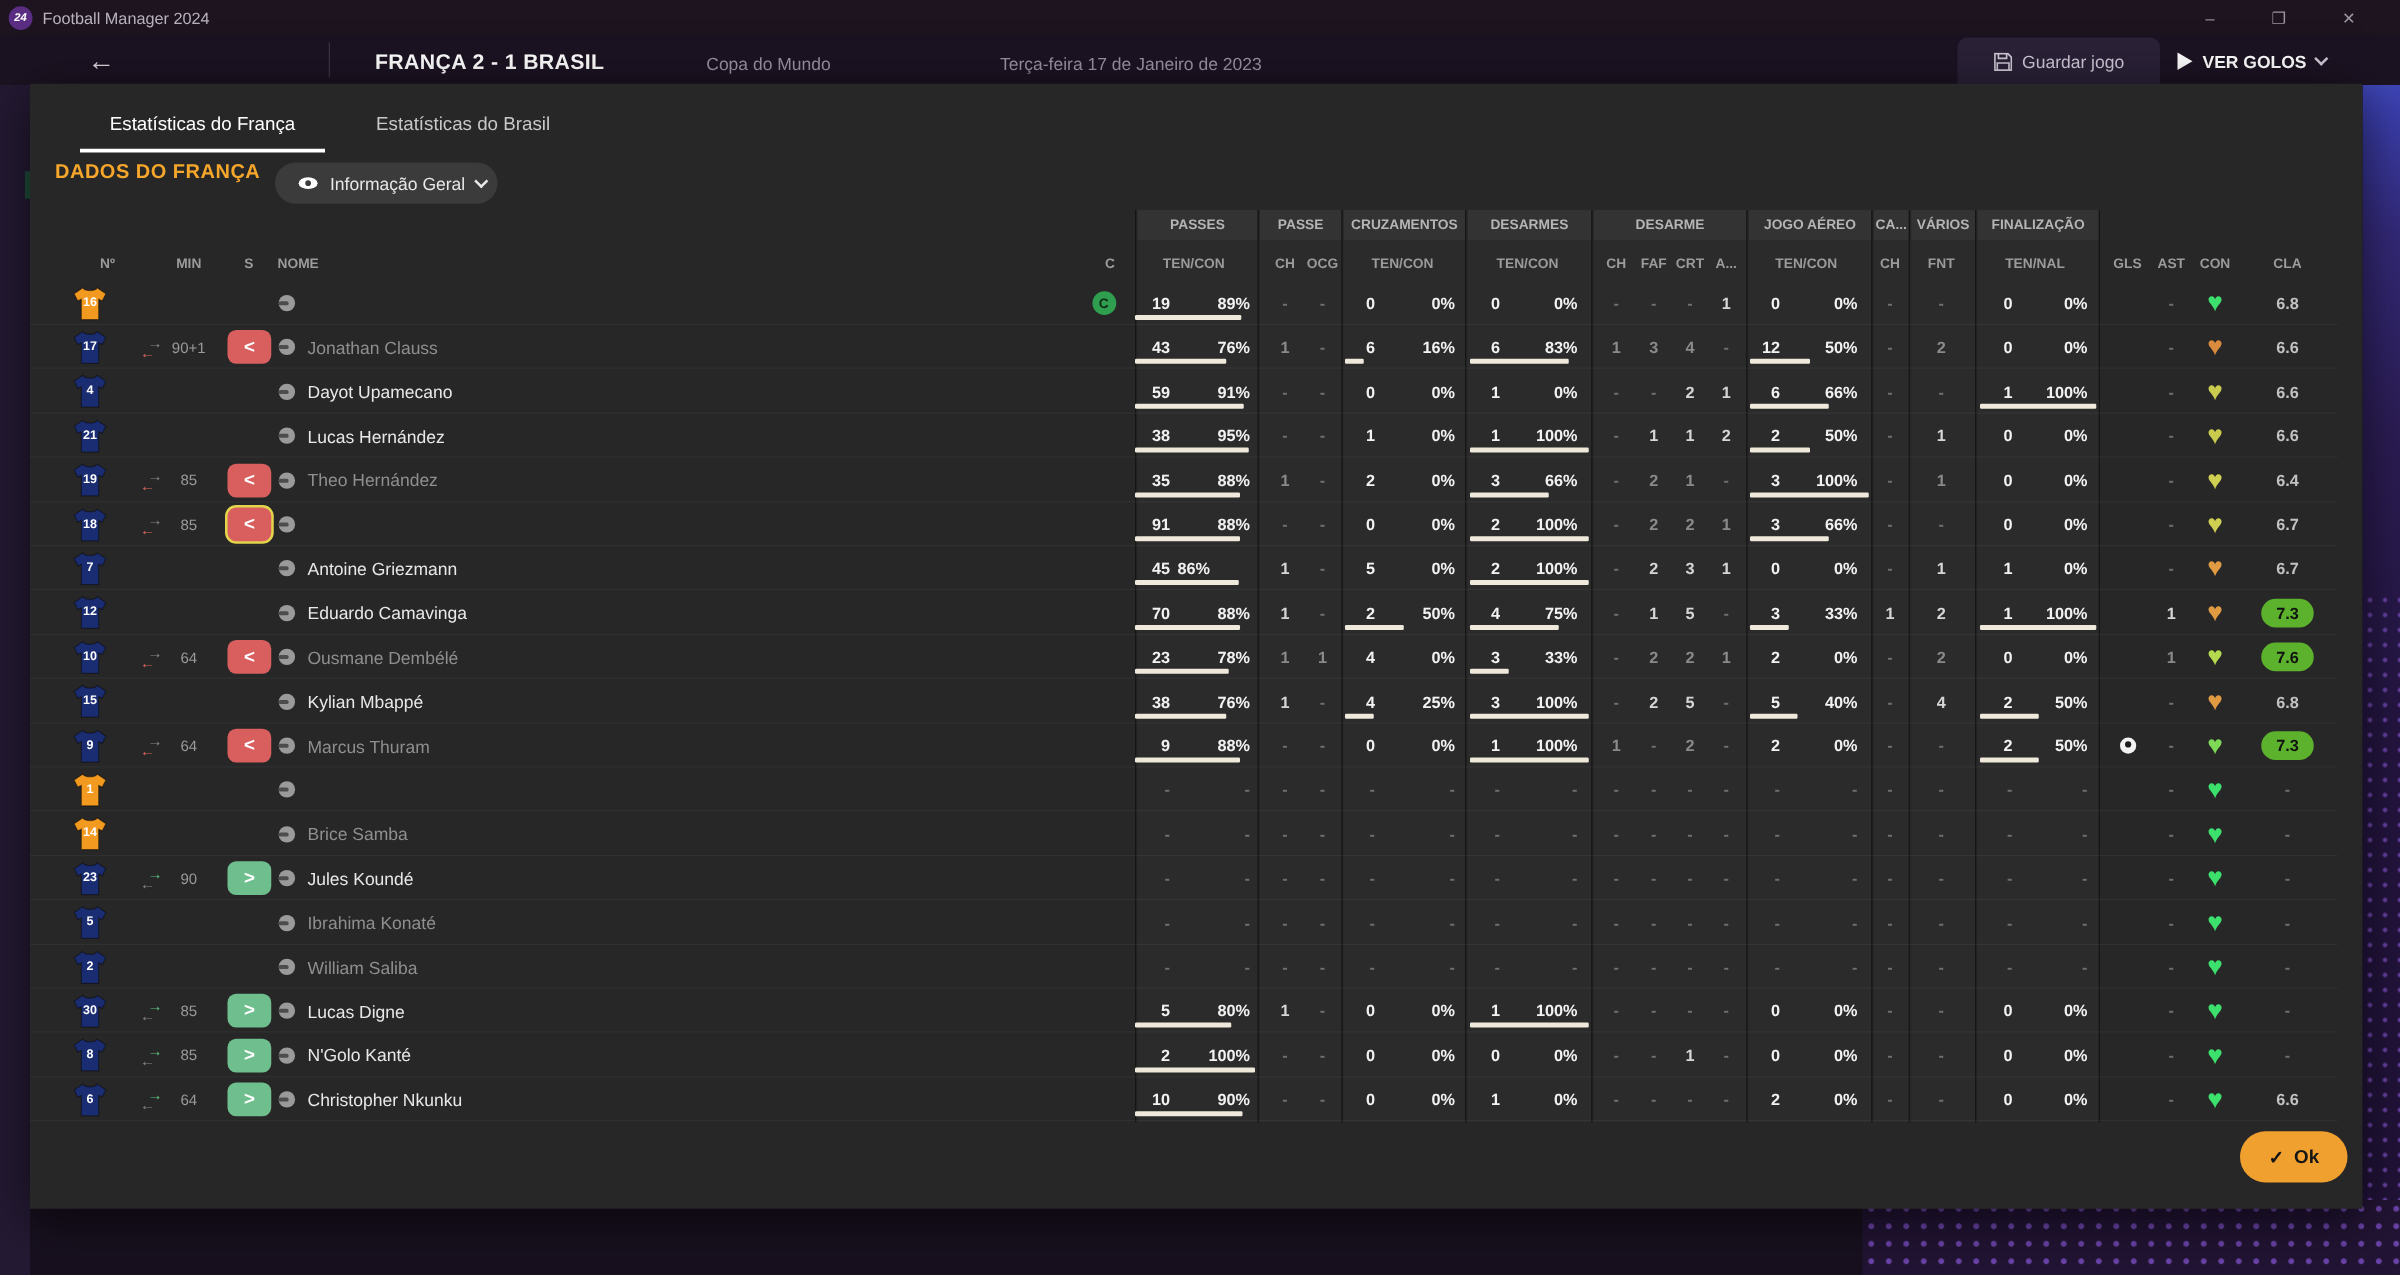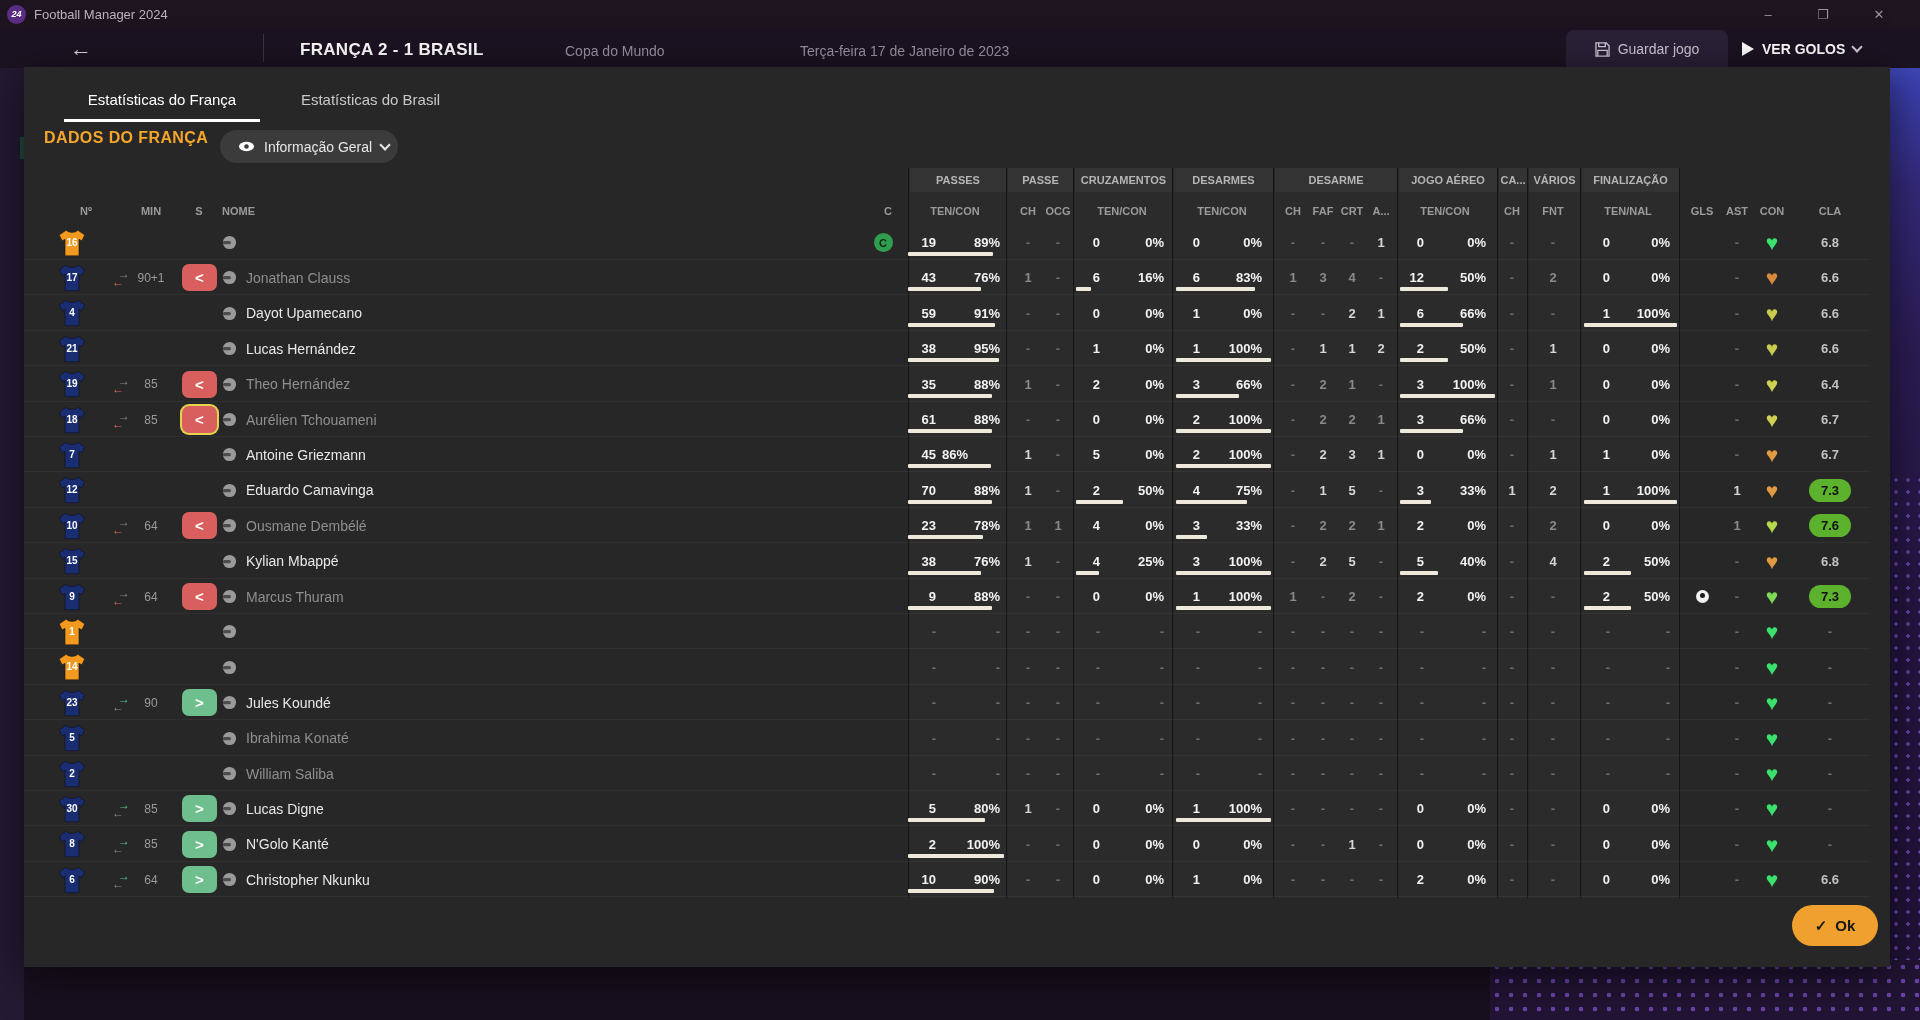--- a/index.html
+++ b/index.html
@@ -435,22 +435,21 @@
             <span style="left: 0px; top: 8px; color: rgb(224, 106, 95);">←</span>
           </div>
           <div class="cell c minlbl" style="left: 108px; width: 38px;">85</div>
           <div class="sbtn out booked" style="left: 158px;">&lt;</div>
           <div class="cell" style="left: 198px; width: 16px;">
             <svg width="15" height="15" viewBox="0 0 16 16">
     <circle cx="8" cy="8" r="7" fill="#9a9a9a"></circle>
               <rect x="1" y="6.5" width="8.5" height="3.4" rx="1.6" fill="#4c4c4c"></rect>
             </svg>
           </div>
-          <div class="cell pname" style="left: 222px; width: 400px;">Aurélien Tchouameni</div>
-          <div class="cell r" style="left: 872px; width: 40px;">61</div>
+          <div class="cell r" style="left: 872px; width: 40px;">91</div>
           <div class="cell r" style="left: 914px; width: 62px;">88%</div>
           <div class="pbar" style="left: 884px; width: 84.48px;"></div>
           <div class="cell r" style="left: 1040px; width: 36px;">0</div>
           <div class="cell r" style="left: 1082px; width: 58px;">0%</div>
           <div class="cell r" style="left: 1138px; width: 38px;">2</div>
           <div class="cell r" style="left: 1180px; width: 58px;">100%</div>
           <div class="pbar" style="left: 1152px; width: 95px;"></div>
           <div class="cell r" style="left: 1362px; width: 38px;">3</div>
           <div class="cell r" style="left: 1404px; width: 58px;">66%</div>
           <div class="pbar" style="left: 1376px; width: 62.7px;"></div>
@@ -763,20 +762,21 @@
               </svg>
   <span style="position:absolute;left:0;top:8px;width:30px;text-align:center;color:#fff;font-size:10px;font-weight:bold;">14</span>
             </div>
           </div>
           <div class="cell" style="left: 198px; width: 16px;">
             <svg width="15" height="15" viewBox="0 0 16 16">
     <circle cx="8" cy="8" r="7" fill="#9a9a9a"></circle>
               <rect x="1" y="6.5" width="8.5" height="3.4" rx="1.6" fill="#4c4c4c"></rect>
             </svg>
           </div>
+          <div class="cell pname" style="left: 222px; width: 400px;">Brice Samba</div>
           <div class="cell r dash" style="left: 872px; width: 40px;">-</div>
           <div class="cell r dash" style="left: 914px; width: 62px;">-</div>
           <div class="cell r dash" style="left: 1040px; width: 36px;">-</div>
           <div class="cell r dash" style="left: 1082px; width: 58px;">-</div>
           <div class="cell r dash" style="left: 1138px; width: 38px;">-</div>
           <div class="cell r dash" style="left: 1180px; width: 58px;">-</div>
           <div class="cell r dash" style="left: 1362px; width: 38px;">-</div>
           <div class="cell r dash" style="left: 1404px; width: 58px;">-</div>
           <div class="cell r dash" style="left: 1546px; width: 40px;">-</div>
           <div class="cell r dash" style="left: 1588px; width: 58px;">-</div>

